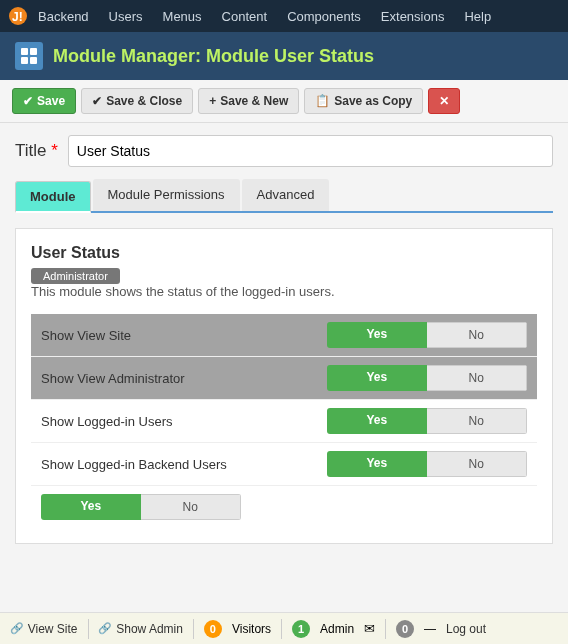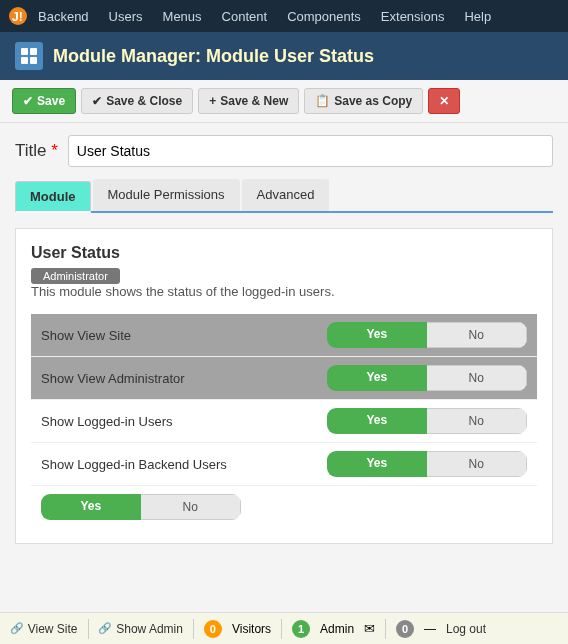--- a/index.html
+++ b/index.html
@@ -34,21 +34,21 @@
       gap: 10px;
     }
     .header-icon {
       width: 28px; height: 28px;
       background: #4a8abf;
       border-radius: 3px;
       display: flex; align-items: center; justify-content: center;
       color: white; font-size: 14px;
     }
     .header-title {
-      color: #fef9c3;
+      color: #bef264;
       font-size: 18px;
       font-weight: bold;
     }
 
     
     .toolbar {
       background: #f5f5f5;
       border-bottom: 1px solid #ddd;
       padding: 8px 12px;
       display: flex;
@@ -177,21 +177,21 @@
       background: #a3a3a3;
     }
     .toggle-row:last-child { border-bottom: none; }
     .toggle-label {
       flex: 1;
       font-size: 13px;
       color: #333;
     }
     .toggle-control {
       display: flex;
-      border-radius: 9px;
+      border-radius: 3px;
       overflow: hidden;
       width: 200px;
     }
     .toggle-yes {
       flex: 1;
       padding: 5px 0;
       text-align: center;
       background: #4caf50;
       color: white;
       font-size: 12px;

